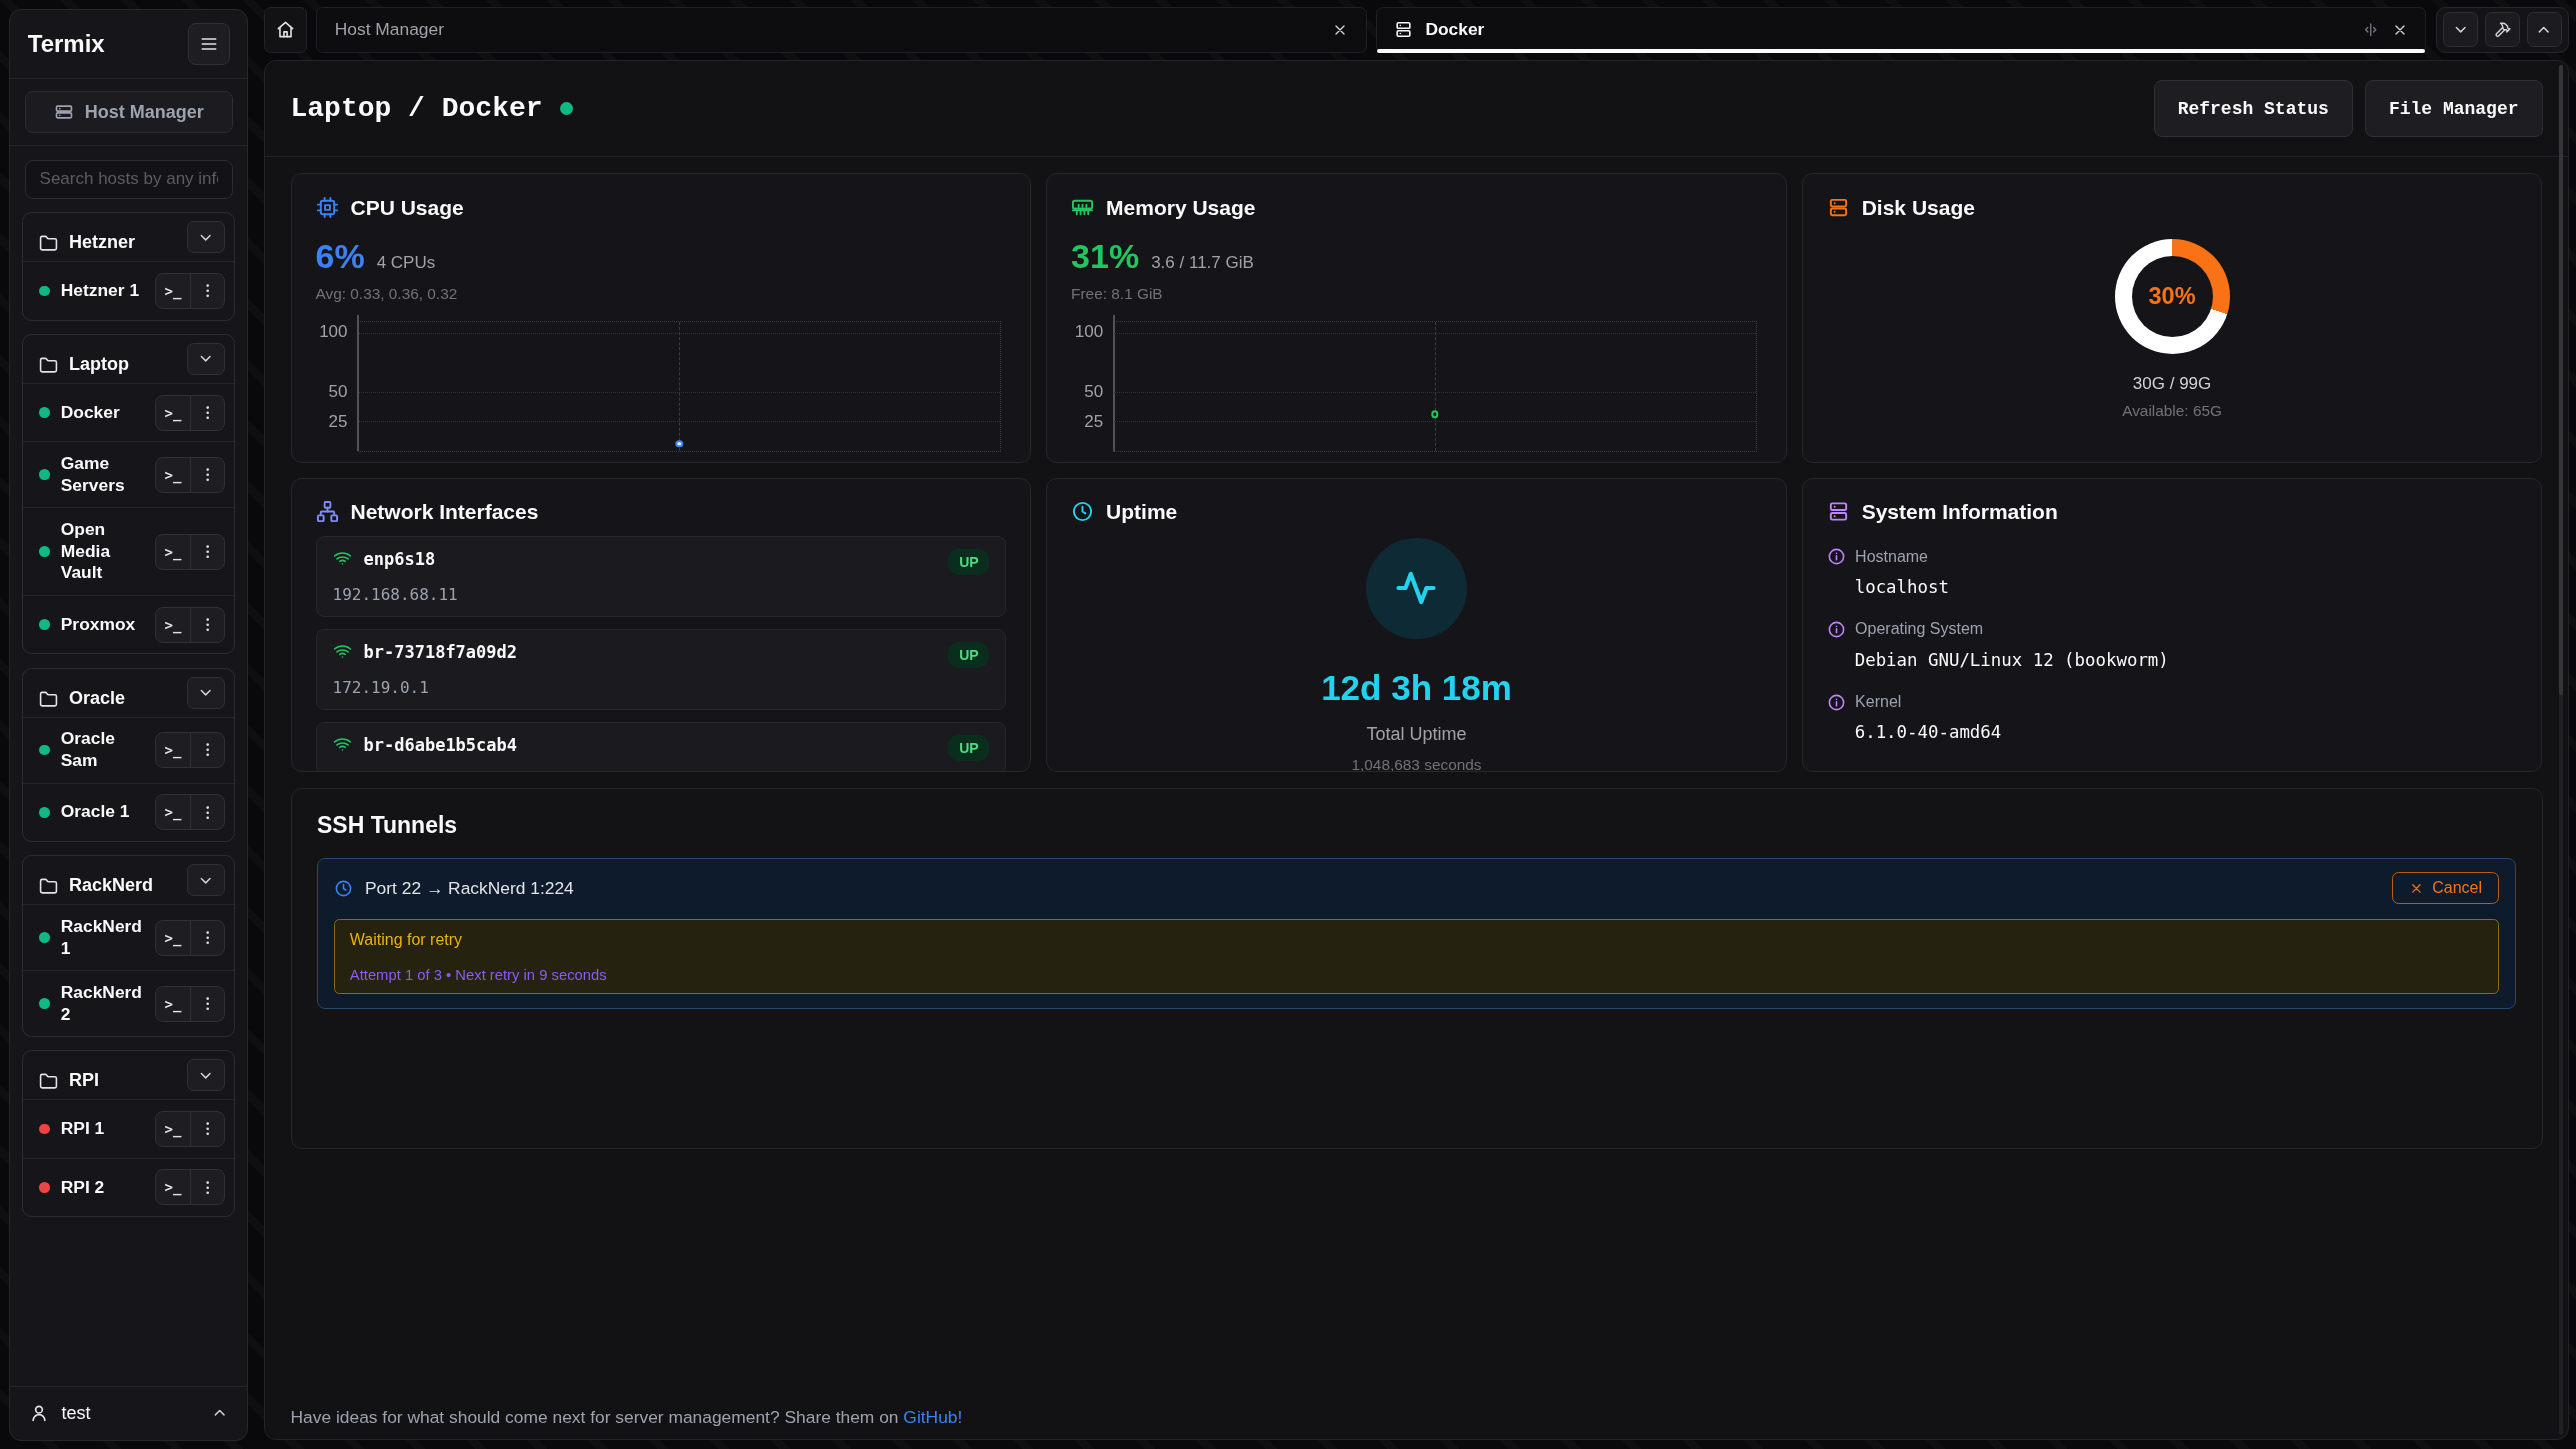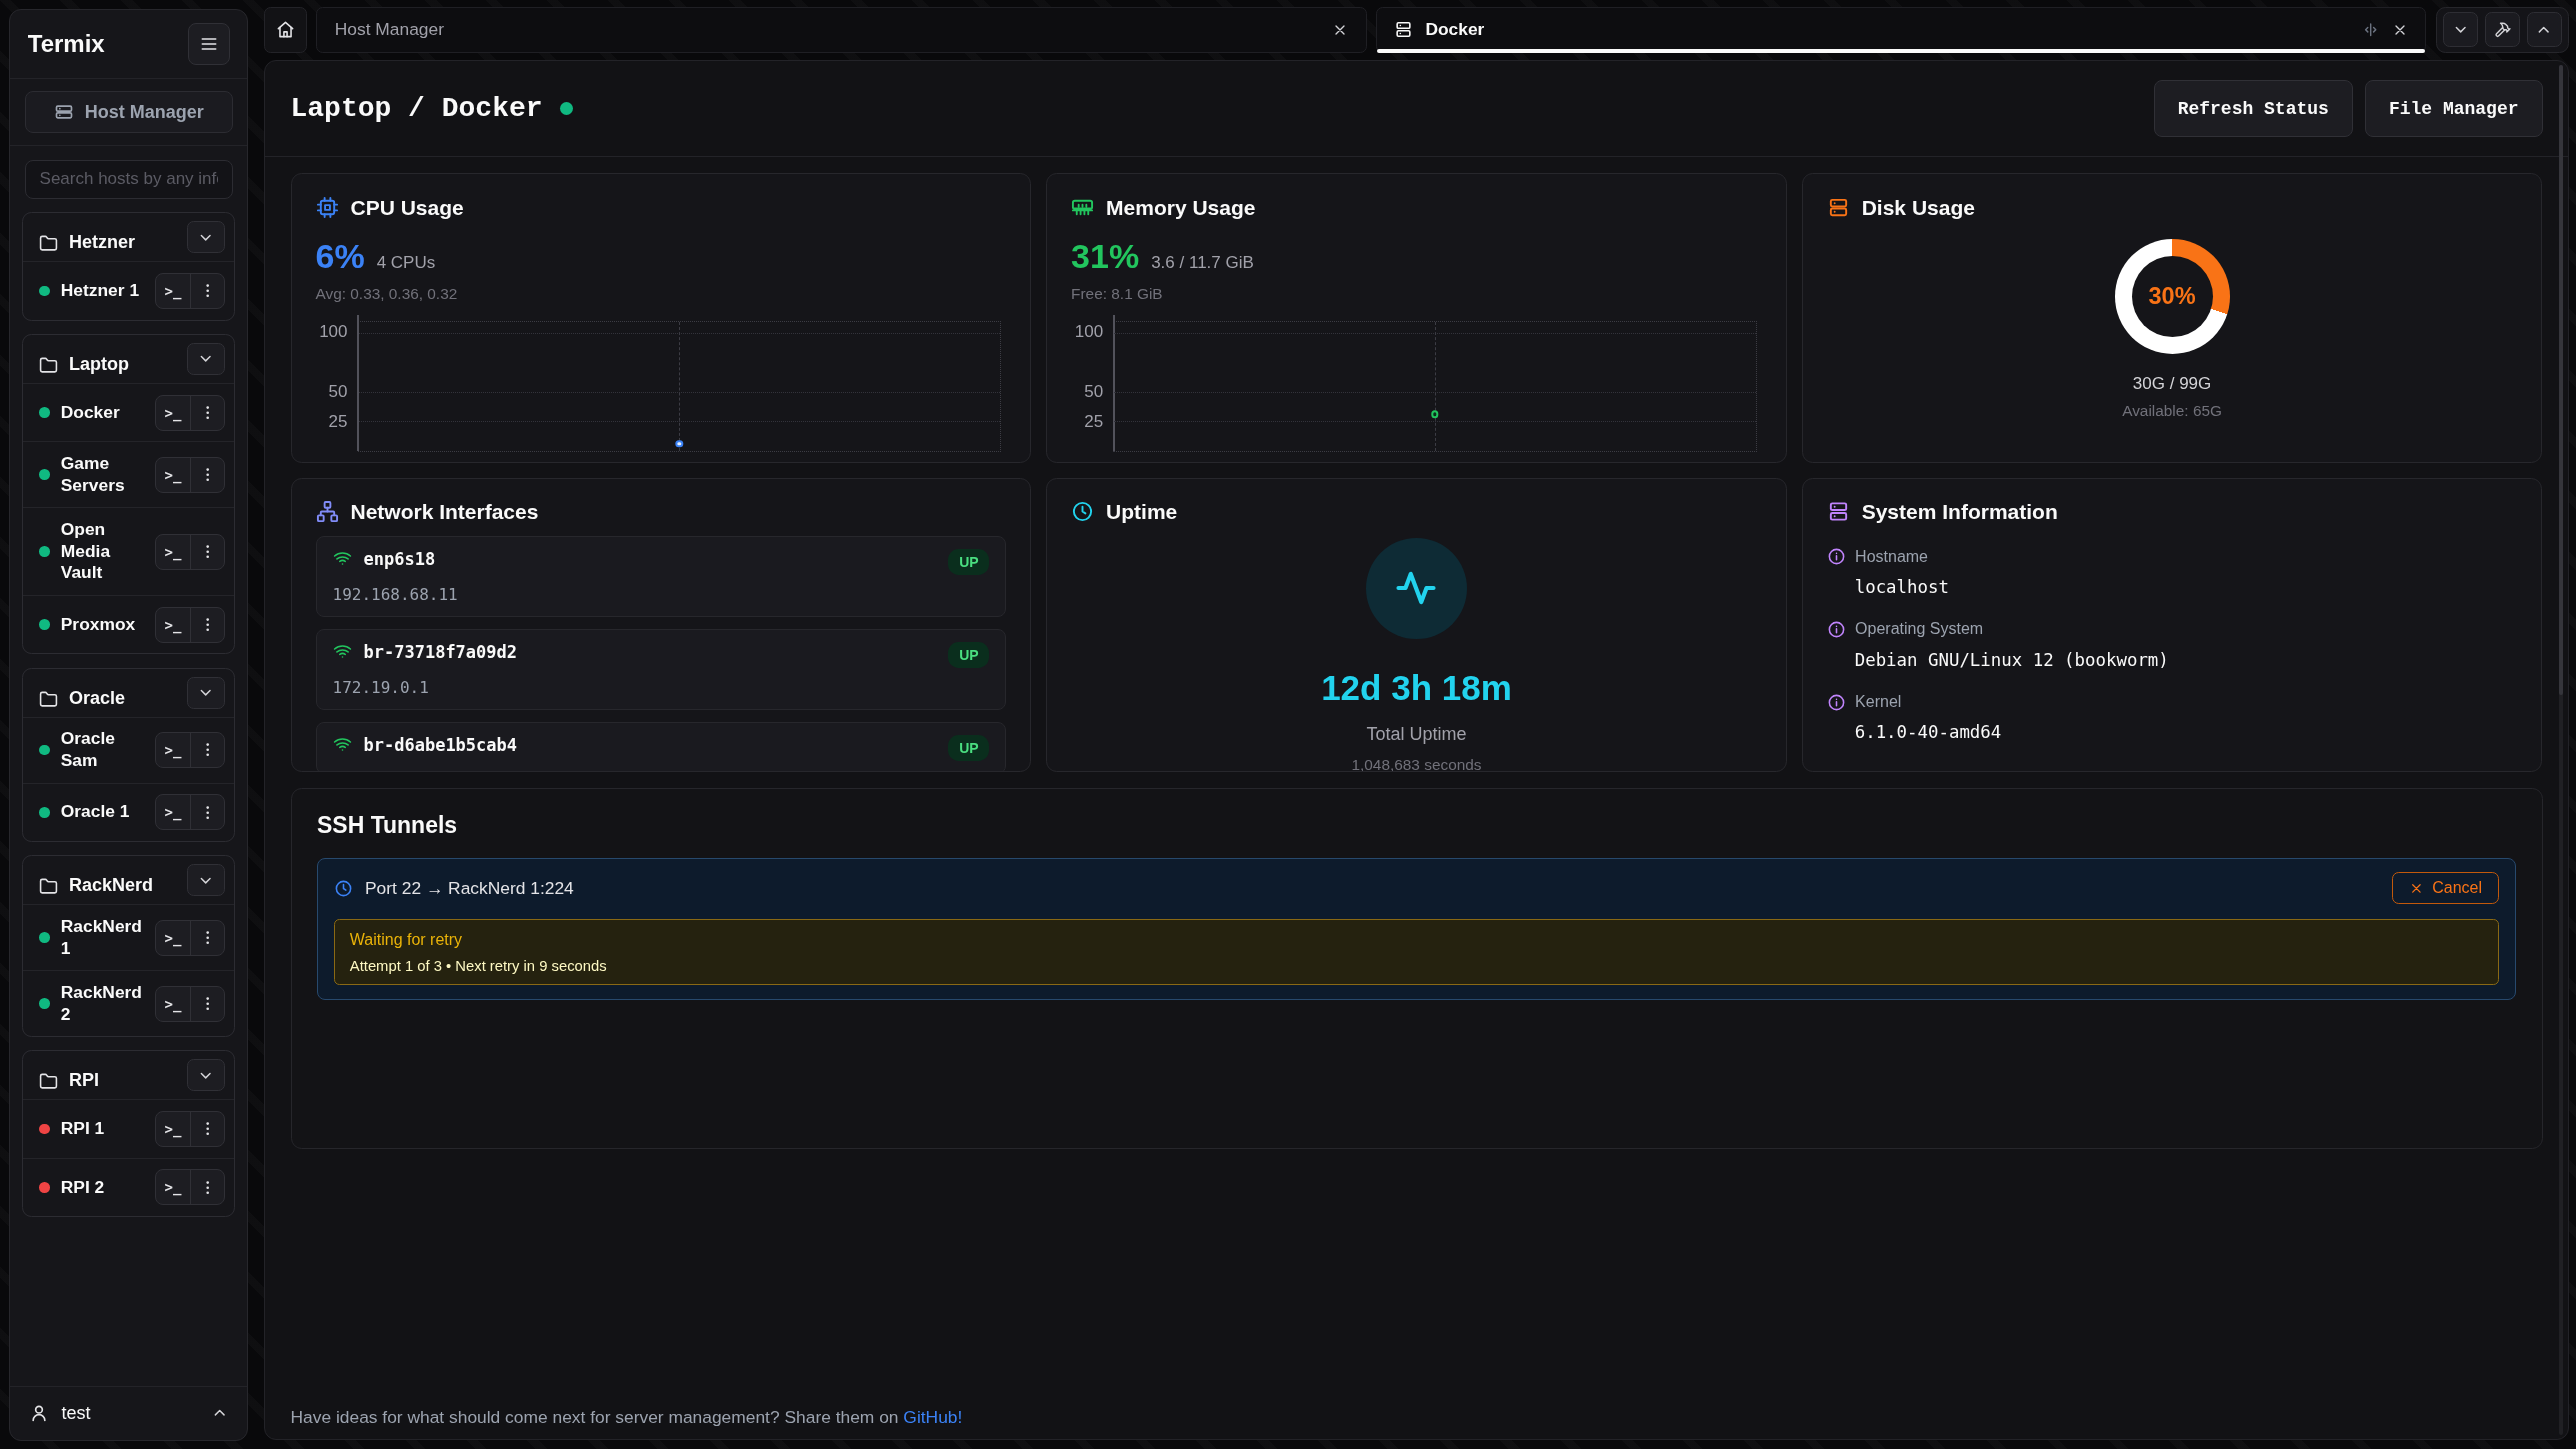--- a/index.html
+++ b/index.html
@@ -160,21 +160,21 @@
     padding:23px 25.5px; height:361px; }
   .tunnels-title { font-size:23px; font-weight:bold; color:#fafafa; }
   .tunnel-row { margin-top:19px; background:#0d1b2c; border:1.3px solid #27496d; border-radius:8px; padding:13.4px 16px; }
   .tunnel-head { display:flex; align-items:center; gap:12px; }
   .tunnel-route { font-size:17.4px; color:#e4e4e7; }
   .cancel-btn { margin-left:auto; display:flex; align-items:center; gap:8px; color:#f97316;
     border:1.3px solid #c2590b; border-radius:6.7px; padding:6px 16px; font-size:16px; background:transparent; cursor:pointer;
     font-family:"Liberation Sans", sans-serif; }
   .retry-box { margin-top:14.8px; background:#25220f; border:1.3px solid #8a6914; border-radius:5.4px; padding:10.7px 14.8px; }
   .retry-title { font-size:16px; color:#eab308; }
-  .retry-detail { font-size:14.8px; color:#fef9c3; margin-top:9px; }
+  .retry-detail { font-size:14.8px; color:#8b5cf6; margin-top:18px; }
 
   
   .panel-footer { position:absolute; left:25.5px; bottom:11px; font-size:17.4px; color:#9ca3af; }
   .panel-footer a { color:#3b82f6; text-decoration:none; cursor:pointer; }
   .scroll-track { position:absolute; right:5.4px; top:4px; bottom:4px; width:4px; background:#202024; border-radius:2px; }
   .scroll-thumb { position:absolute; left:0; right:0; top:0; height:46%; background:#35353b; border-radius:2px; }
 </style>
 </head>
 <body>
 

